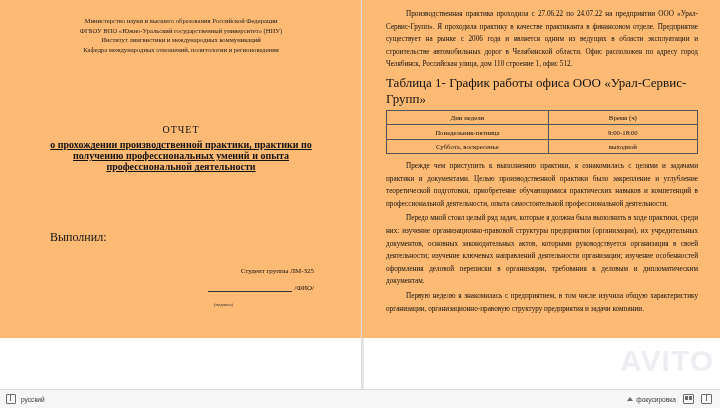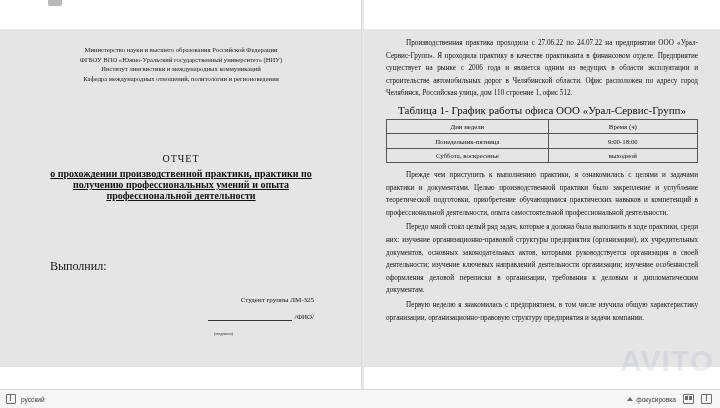--- a/index.html
+++ b/index.html
@@ -10,25 +10,24 @@
     position:relative;
   }
   .workspace{
     position:absolute;left:0;top:0;width:720px;height:390px;
     background:#ffffff;
     display:flex;
     overflow:hidden;
   }
   .page{
     position:relative;
-    background:#e5e5e5;
+    background:#fdba74;
     height:338px;
     box-sizing:border-box;
     overflow:hidden;
-    margin-top:29px;
   }
   .page-left{width:362px;padding:10px 28px 0 28px;}
   .page-right{width:358px;padding:6px 22px 0 24px;}
   .page-divider{
     position:absolute;left:361px;top:0;width:2px;height:390px;
     background:#e6e6e6;border-left:1px solid #dcdcdc;
   }
   .top-marker{
     position:absolute;left:48px;top:0px;width:14px;height:6px;
     background:#b9b9b9;border-radius:0 0 2px 2px;
@@ -76,21 +75,21 @@
     font-size:7.2px;
     line-height:12.6px;
     color:#111;
     text-align:justify;
     text-indent:20px;
     margin:0 0 2px 0;
     hyphens:none;
   }
   .para.first{margin-top:2px;}
   .tbl-caption{
-    font-size:11px;color:#111;text-align:center;margin:4px 0 3px 0;
+    font-size:13px;color:#111;text-align:left;margin:4px 0 3px 0;
   }
   table.schedule{
     width:100%;border-collapse:collapse;margin:0 0 6px 0;
   }
   table.schedule td{
     border:0.9px solid #555;
     font-size:6.8px;color:#111;
     text-align:center;
     padding:3.2px 2px;
   }

